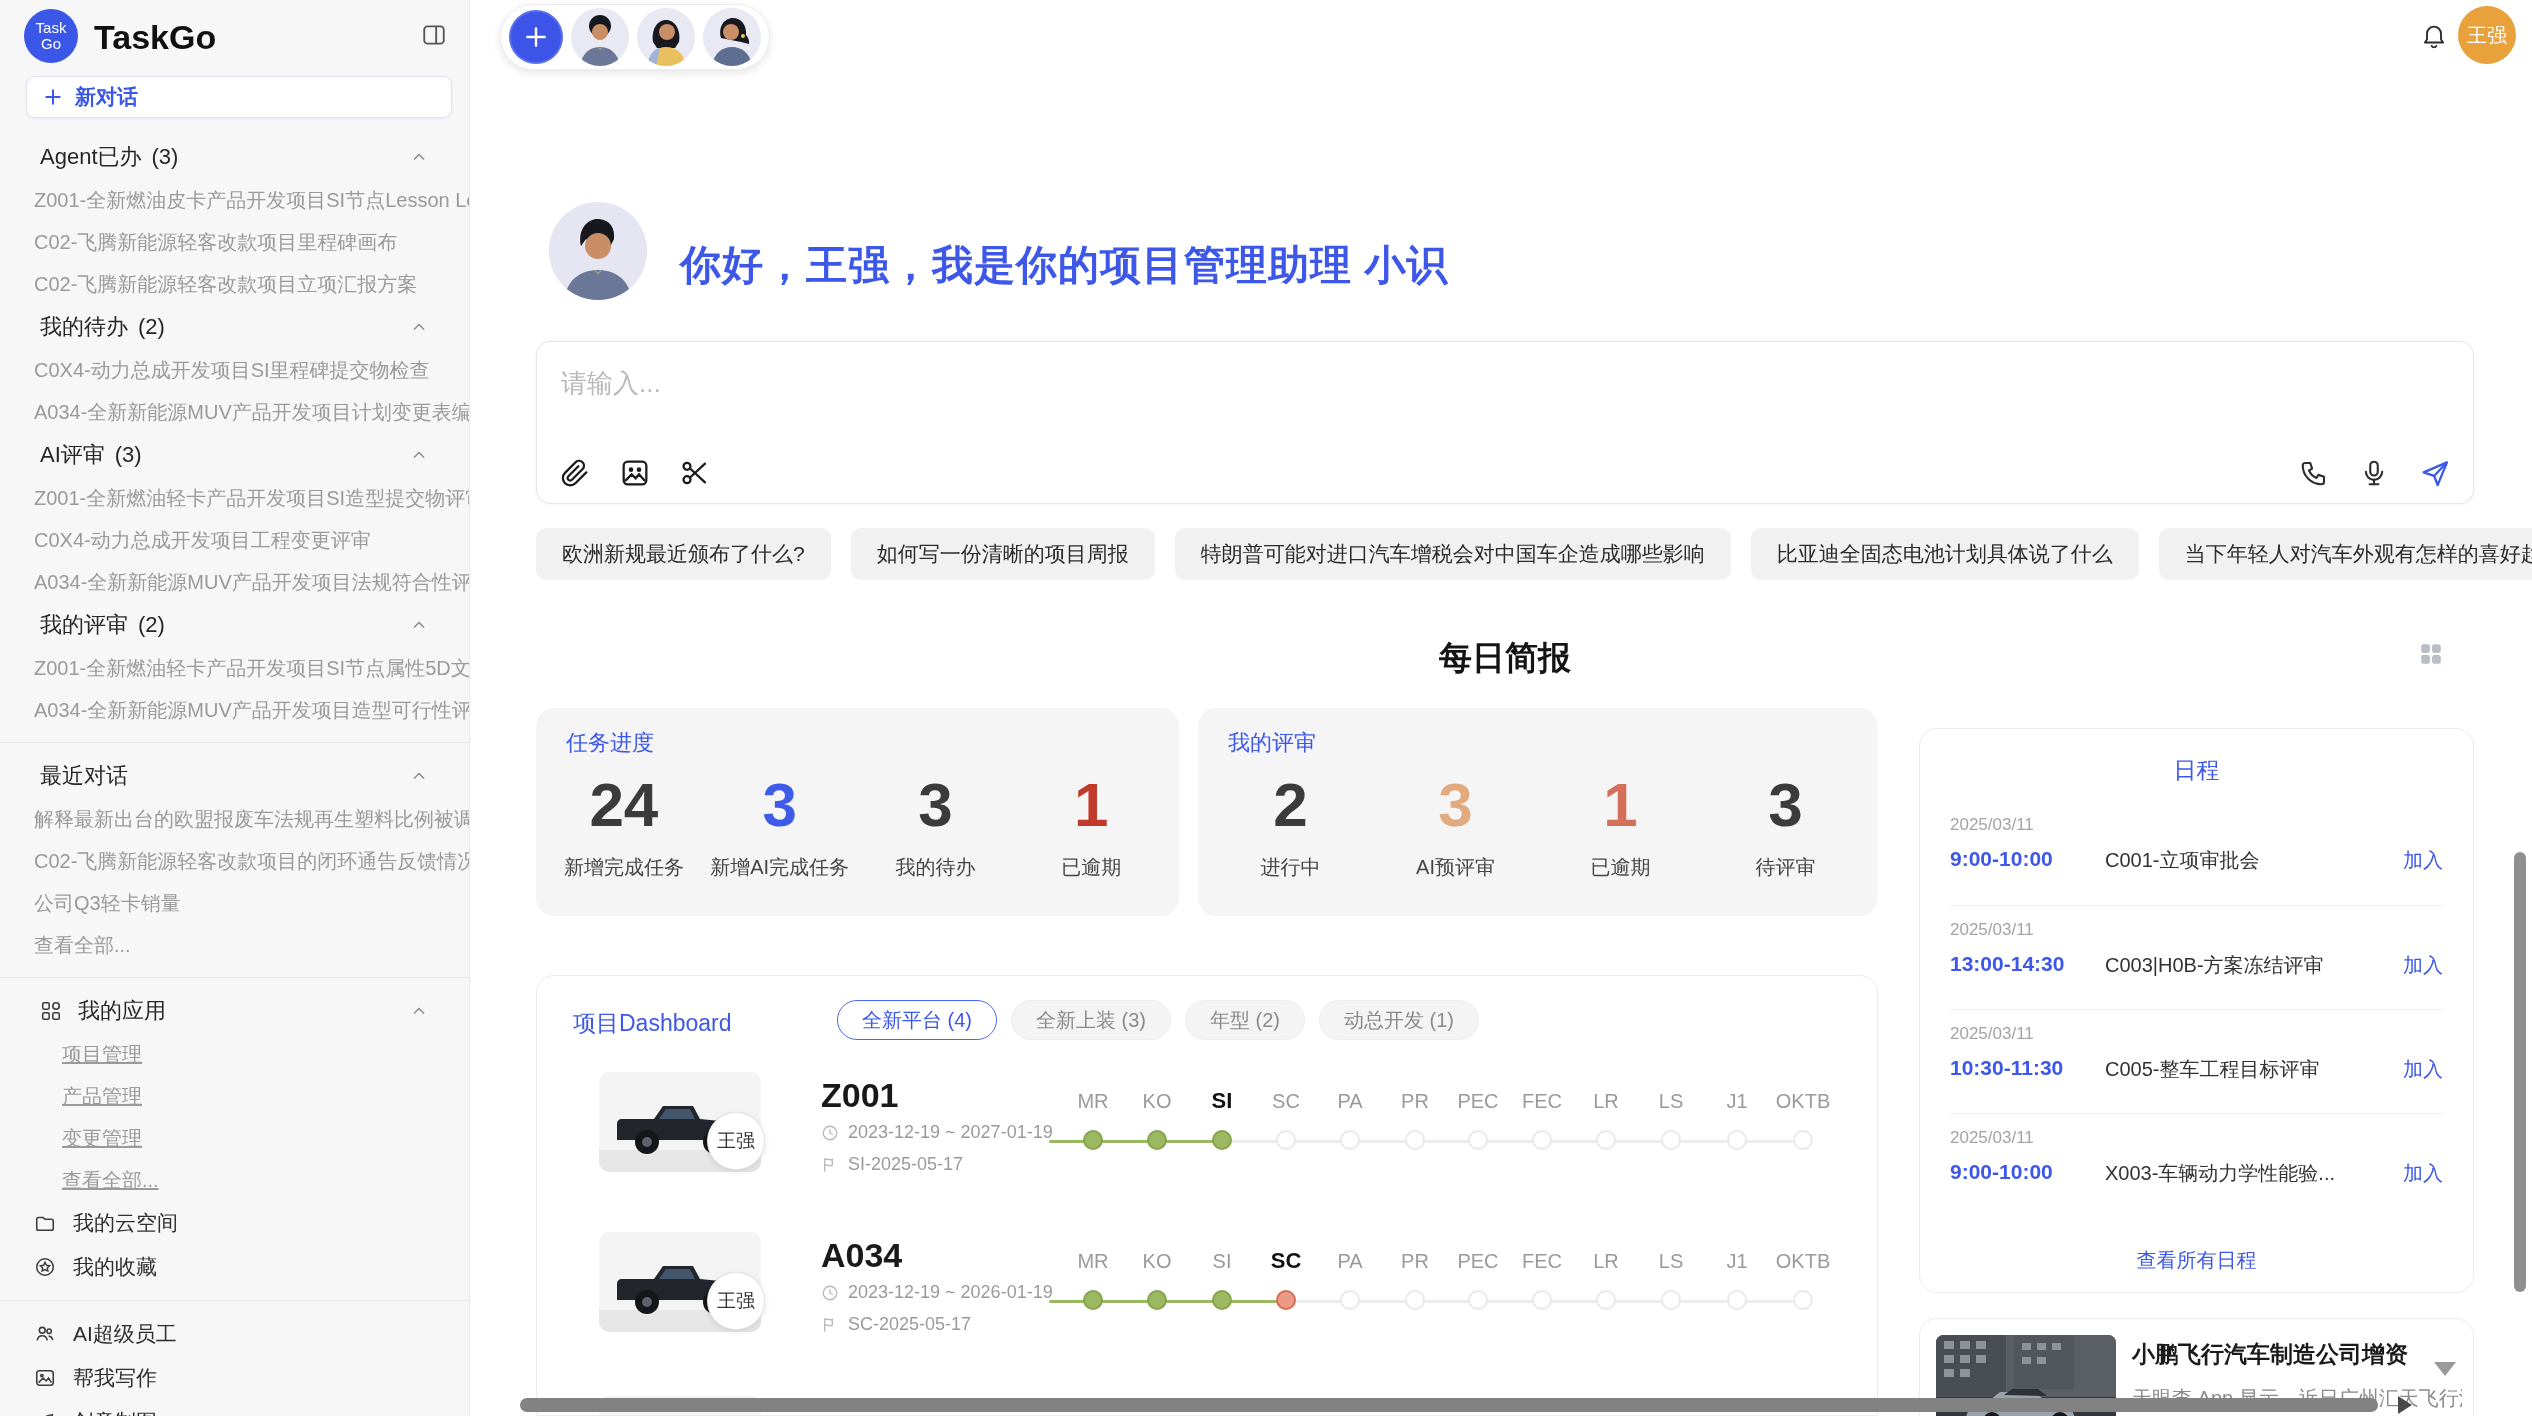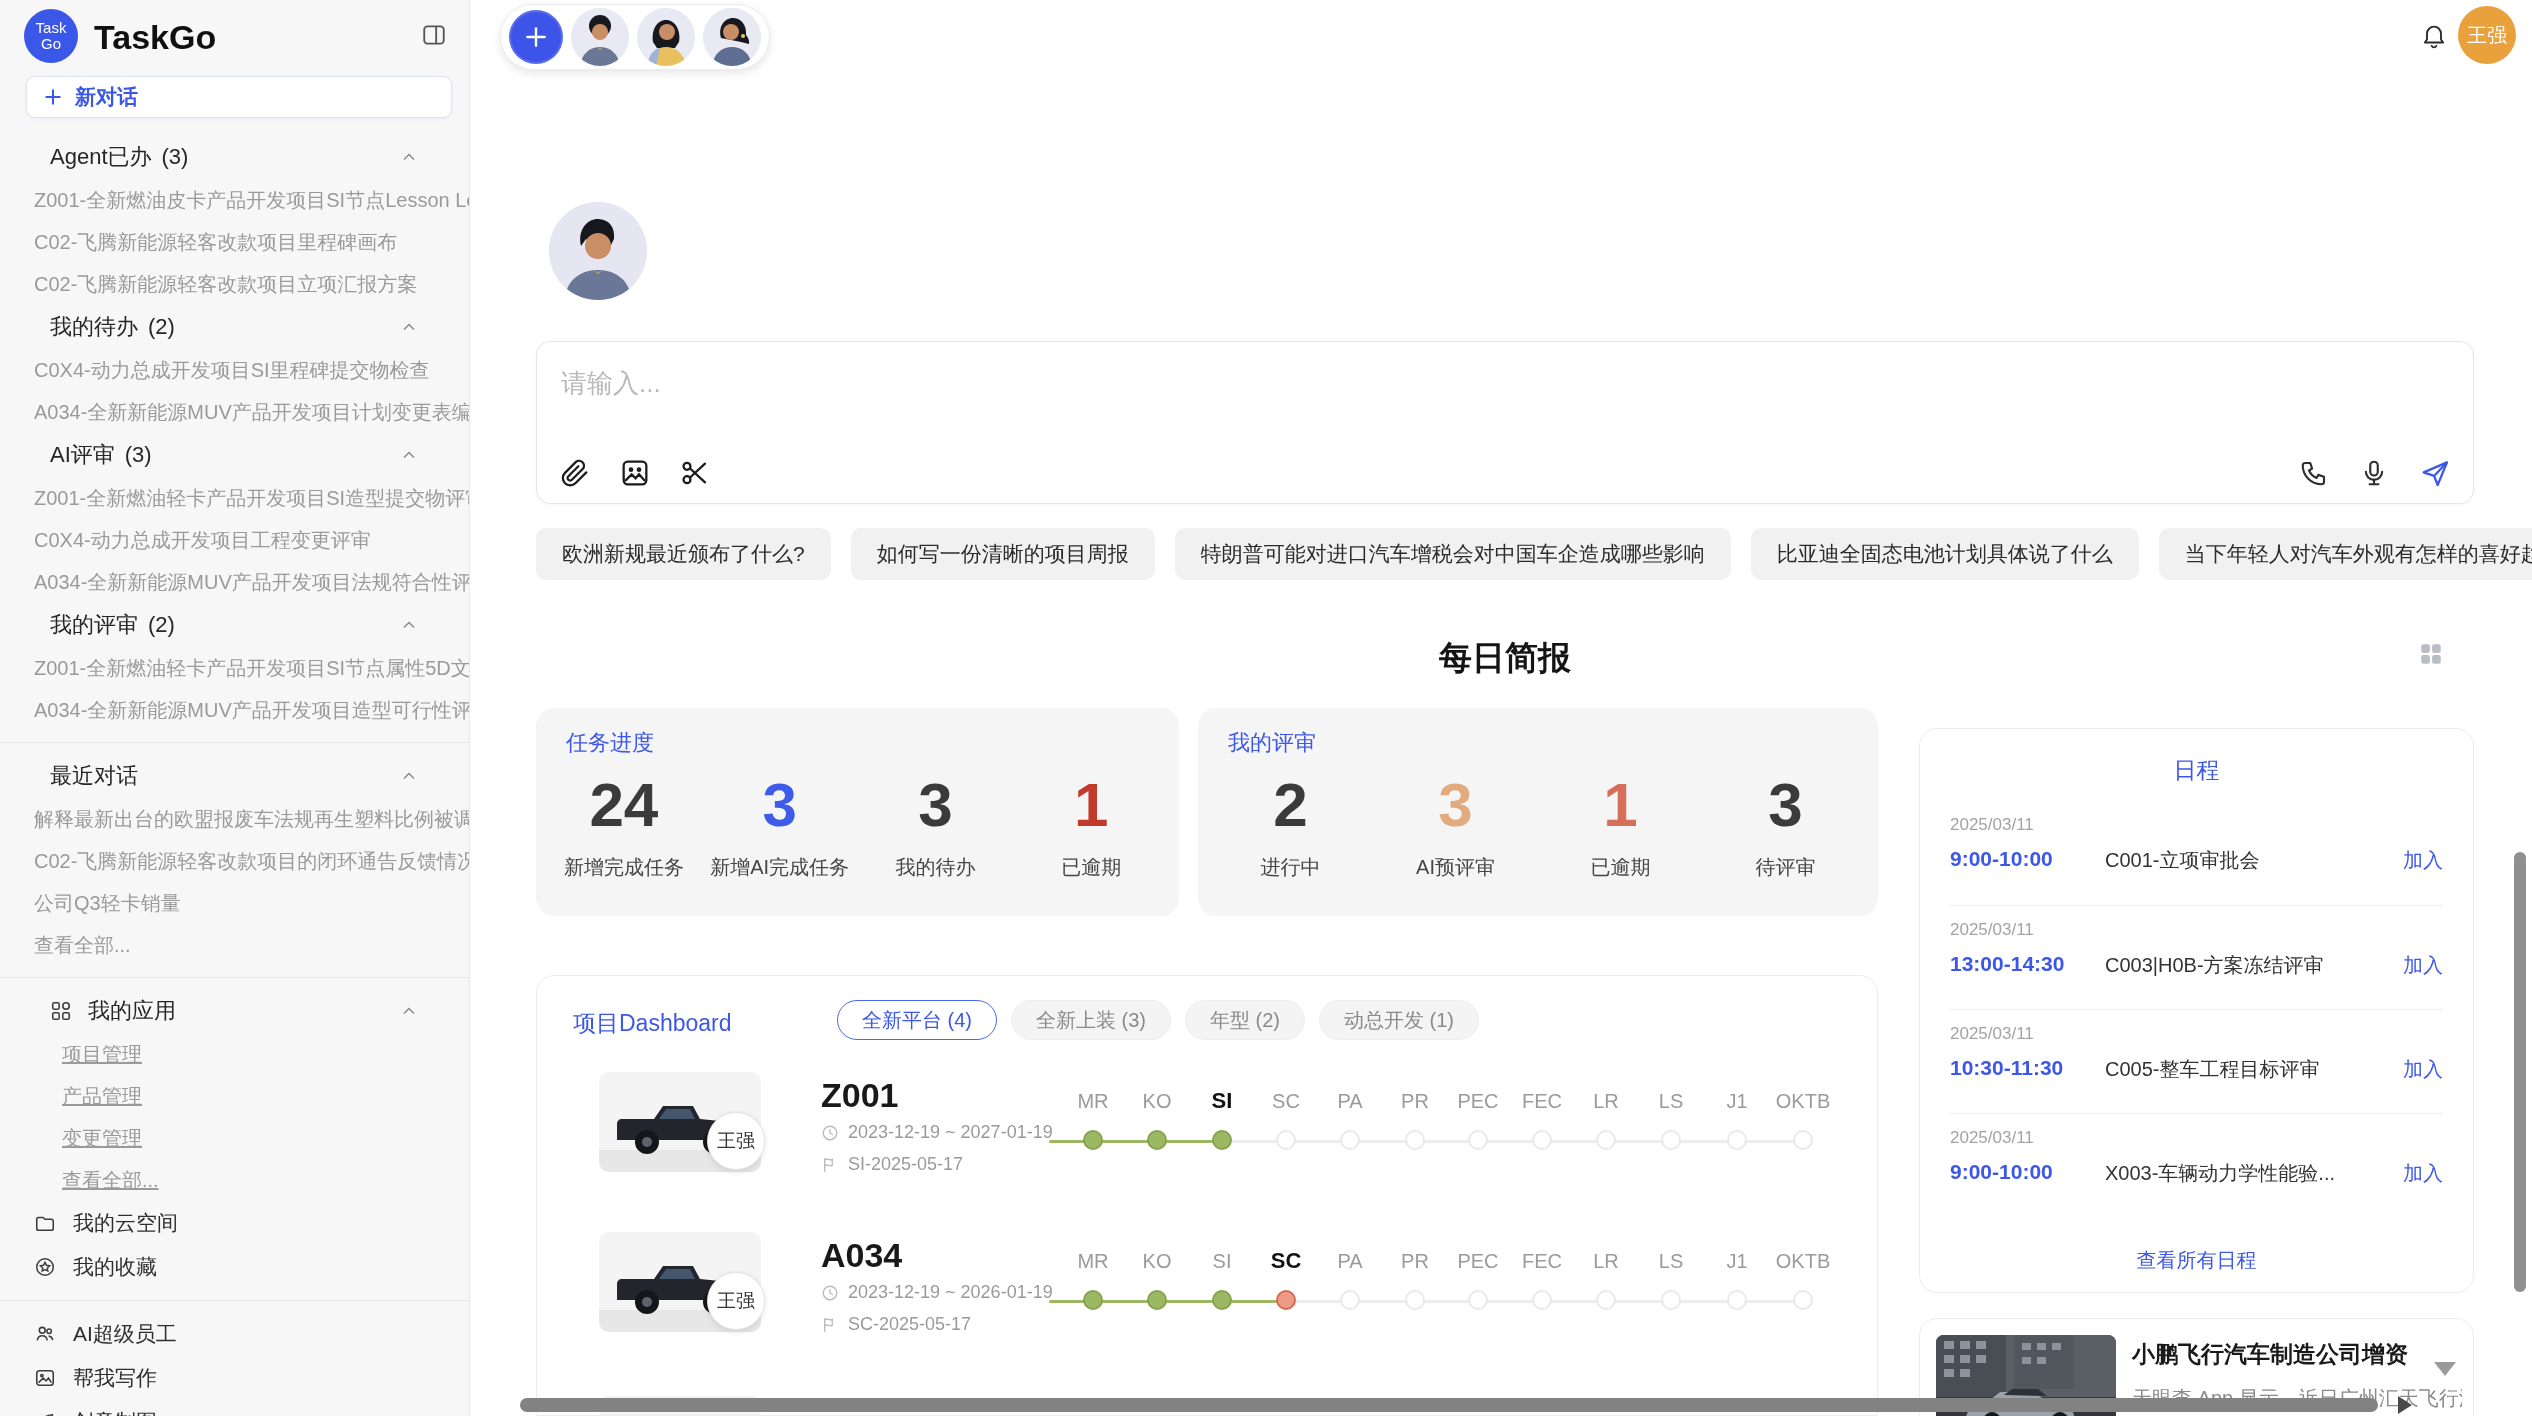--- a/index.html
+++ b/index.html
@@ -13,21 +13,21 @@
   .logo{position:absolute;left:24px;top:9px;width:54px;height:54px;border-radius:50%;
         background:#3a57e8;color:#fff;display:flex;flex-direction:column;align-items:center;
         justify-content:center;font-size:15px;line-height:16px;font-weight:500;}
   .appname{position:absolute;left:94px;top:18px;font-size:34px;font-weight:700;color:#101010;}
   .collapse{position:absolute;right:22px;top:22px;color:#555;}
   .newchat{position:absolute;left:26px;top:76px;width:426px;height:42px;background:#fff;
            border:1px solid #dfe2ef;border-radius:9px;box-sizing:border-box;display:flex;
            align-items:center;padding:0 16px;gap:12px;color:#3a57e8;font-size:21px;font-weight:600;
            box-shadow:0 1px 3px rgba(60,87,232,.08);cursor:pointer;}
   .side-list{position:absolute;left:0;right:0;top:135px;}
-  .sec-h{height:44px;display:flex;align-items:center;padding:0 50px;font-size:22px;color:#262626;font-weight:500;}
+  .sec-h{height:44px;display:flex;align-items:center;padding:0 40px;font-size:22px;color:#262626;font-weight:500;}
   .sec-h .cnt{margin-left:10px;color:#262626;}
   .sec-h .chev{margin-left:auto;color:#8b8b8b;}
   .sec-i{height:42px;display:flex;align-items:center;padding:0 16px 0 34px;font-size:20px;
          color:#9a9a9a;white-space:nowrap;overflow:hidden;cursor:pointer;}
   .sec-i.sub{padding-left:62px;text-decoration:underline;}
   .side-div{height:1px;background:#e7e7e8;margin:11px 0;}
   .row-ic{height:44px;display:flex;align-items:center;gap:17px;padding:0 34px;font-size:21px;
           color:#2e2e2e;cursor:pointer;white-space:nowrap;}
   .row-ic .ic{color:#3c3c3c;flex:0 0 auto;}
 
@@ -320,20 +320,21 @@
 
   <div class="g-avatar">
     <svg width="98" height="98" viewBox="0 0 98 98">
         <circle cx="49" cy="49" r="49" fill="#e6e6f2"></circle>
         <path d="M32 44c-4-18 8-28 18-27 11 1 16 9 15 20l-4 8-3-9-5 4-6-3-6 4-4-4z" fill="#16181e"></path>
         <circle cx="49" cy="44" r="13" fill="#c98e66"></circle>
         <path d="M15 98c3-21 17-30 34-30s31 9 34 30z" fill="#6b7796"></path>
         <path d="M43 66l6 6 6-6-6 5z" fill="#e7c76a"></path>
       </svg>
   </div>
+  <div class="g-text">你好，王强，我是你的项目管理助理 小识</div>
 
   <div class="incard">
     <div class="in-ph">请输入...</div>
     <div class="in-l">
       <span class="ib">
         <svg width="32" height="32" viewBox="0 0 24 24" fill="none" stroke="currentColor" stroke-width="1.7" stroke-linecap="round">
             <path d="M20.5 11.5l-8.2 8.2a5.5 5.5 0 01-7.8-7.8L12.7 3.7a3.7 3.7 0 015.2 5.2l-8.2 8.2a1.9 1.9 0 01-2.7-2.7l7.5-7.5"></path>
           </svg>
       </span>
       <span class="ib">

